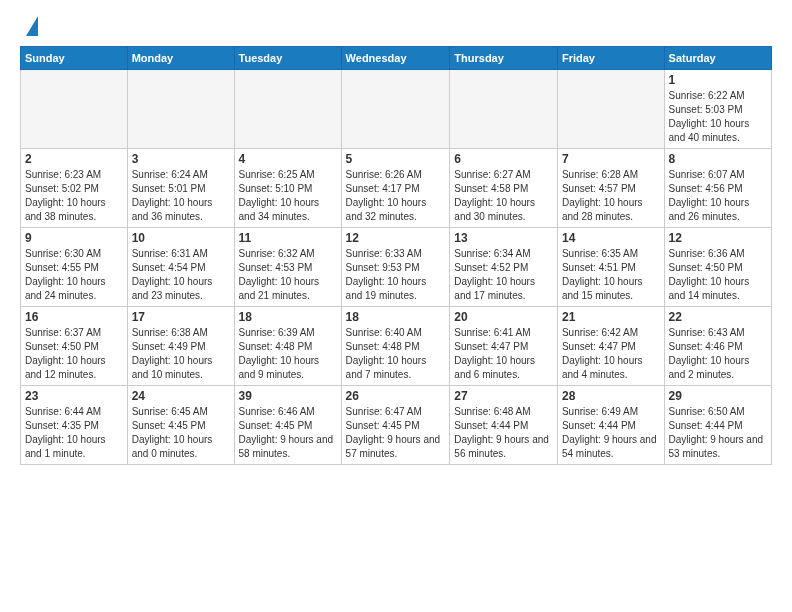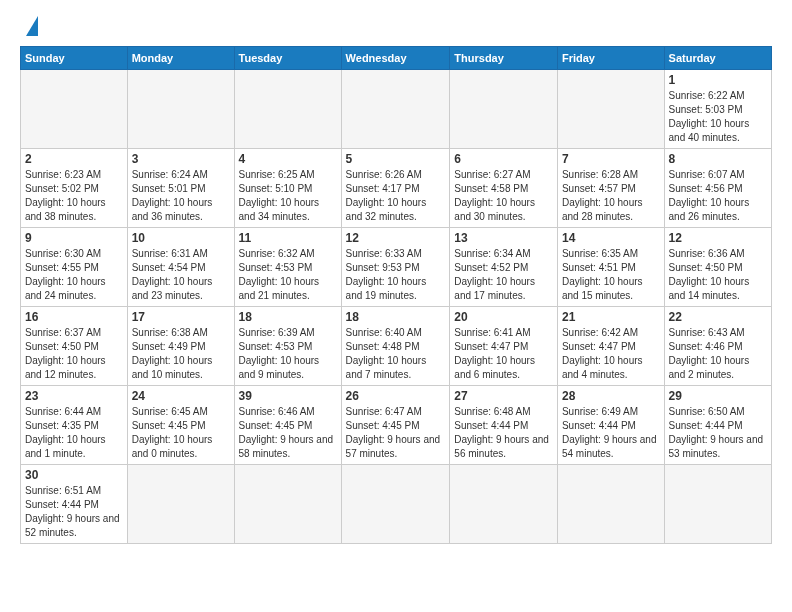--- a/index.html
+++ b/index.html
@@ -267,21 +267,21 @@
           <td>
             <span class="day-number">17</span>
             <div class="day-info">Sunrise: 6:38 AM
 Sunset: 4:49 PM
 Daylight: 10 hours
 and 10 minutes.</div>
           </td>
           <td>
             <span class="day-number">18</span>
             <div class="day-info">Sunrise: 6:39 AM
-Sunset: 4:53 PM
+Sunset: 4:48 PM
 Daylight: 10 hours
 and 9 minutes.</div>
           </td>
           <td>
             <span class="day-number">18</span>
             <div class="day-info">Sunrise: 6:40 AM
 Sunset: 4:48 PM
 Daylight: 10 hours
 and 7 minutes.</div>
           </td>
@@ -350,31 +350,16 @@
 Daylight: 9 hours
 and 54 minutes.</div>
           </td>
           <td>
             <span class="day-number">29</span>
             <div class="day-info">Sunrise: 6:50 AM
 Sunset: 4:44 PM
 Daylight: 9 hours
 and 53 minutes.</div>
           </td>
-        </tr>
-        <tr class="last-row">
-          <td>
-            <span class="day-number">30</span>
-            <div class="day-info">Sunrise: 6:51 AM
-Sunset: 4:44 PM
-Daylight: 9 hours
-and 52 minutes.</div>
-          </td>
-          <td class="empty"></td>
-          <td class="empty"></td>
-          <td class="empty"></td>
-          <td class="empty"></td>
-          <td class="empty"></td>
-          <td class="empty"></td>
         </tr>
       </tbody>
   </table>
 </div>
 
 </body></html>

